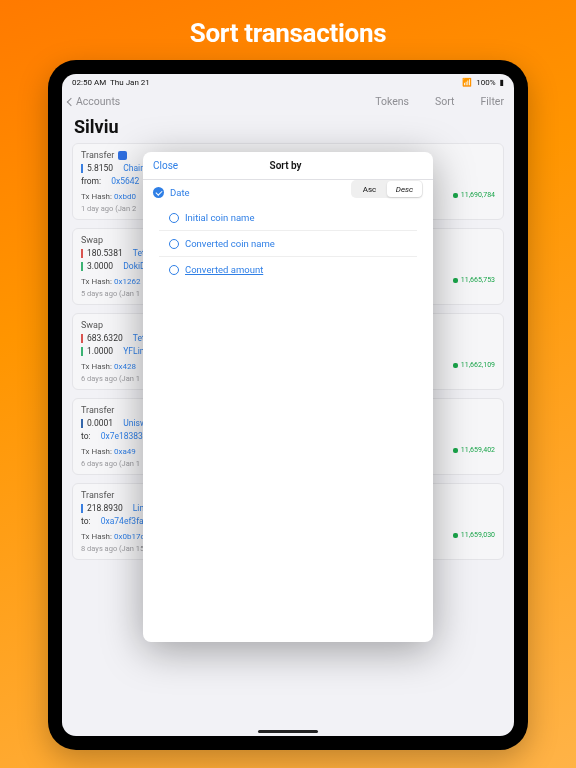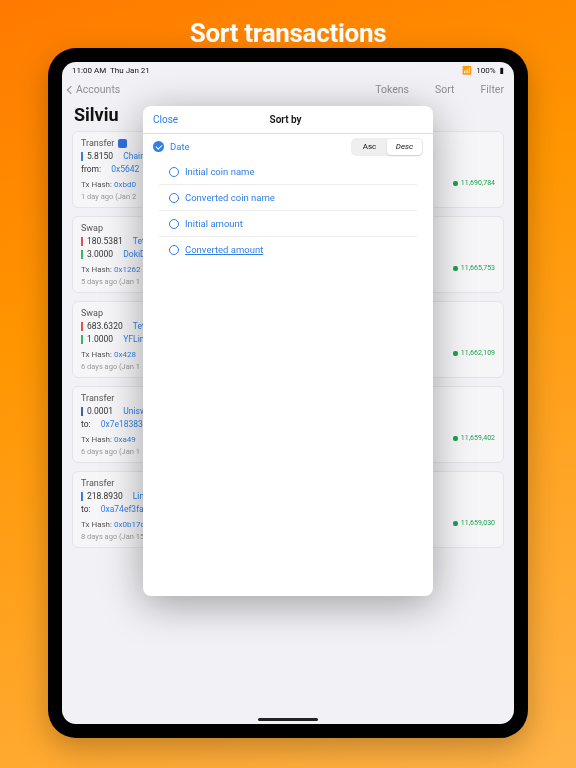--- a/index.html
+++ b/index.html
@@ -10,21 +10,21 @@
     height: 768px;
     overflow: hidden;
     display: flex;
     flex-direction: column;
     align-items: center;
   }
   .hero {
     color: #fff;
     font-size: 26px;
     font-weight: 700;
-    margin: 18px 0 0 0;
+    margin: 18px 0 12px 0;
     letter-spacing: -0.3px;
   }
   .ipad {
     width: 480px;
     height: 690px;
     background: #000;
     border-radius: 28px;
     padding: 14px;
     box-shadow: 0 10px 30px rgba(0,0,0,0.25);
     position: relative;
@@ -68,21 +68,21 @@
   .badge {
     position:absolute; right:8px; bottom:20px; font-size:7px;
     display:flex; align-items:center; gap:3px; color:#1aa54a;
   }
   .badge::before{content:''; width:5px; height:5px; background:#1aa54a; border-radius:2px;}
   .coin-chip{width:9px;height:9px;background:#2f6fe0;border-radius:2px;display:inline-block;}
   .home-ind{position:absolute;bottom:3px;left:50%;transform:translateX(-50%);width:60px;height:3px;background:#222;border-radius:2px;}
 
   
   .modal {
-    position:absolute; top:44px; left:50%; transform:translateX(-50%);
+    position:absolute; top:78px; left:50%; transform:translateX(-50%);
     width: 290px; height: 490px; background:#fff; border-radius:8px;
     box-shadow: 0 8px 40px rgba(0,0,0,0.35);
     overflow:hidden;
     display:flex; flex-direction:column;
   }
   .modal-head {
     display:flex; align-items:center; padding:8px 10px;
     border-bottom: 0.5px solid #e0e0e4; font-size:10px;
   }
   .modal-close{ color:#2f7fe6; }
@@ -101,34 +101,34 @@
   }
   .sort-item:last-child{border-bottom:none;text-decoration:underline;}
   .radio {
     width:10px; height:10px; border:1.3px solid #2f7fe6; border-radius:50%;
     display:flex; align-items:center; justify-content:center; flex-shrink:0;
   }
   .check-ic {
     width:11px;height:11px;border-radius:50%;background:#2f7fe6;display:flex;align-items:center;justify-content:center;flex-shrink:0;
   }
   .check-ic::after{content:'';width:3px;height:5px;border-right:1.3px solid #fff;border-bottom:1.3px solid #fff;transform:rotate(45deg) translate(-0.5px,-0.5px);}
-  .sort-row{display:flex;align-items:center;}
+  .sort-row{display:flex;}
   .sort-row .segmented{margin:0 10px 0 auto;}
 </style>
 </head>
 <body>
 
 <div class="hero">Sort transactions</div>
 
 <div class="ipad">
   <div class="screen">
 
     <div class="status-bar">
       <div>
-        <span>11:00 AM</span>&nbsp;&nbsp;<span>Thu Jan 21</span>
+        <span>02:50 AM</span>&nbsp;&nbsp;<span>Thu Jan 21</span>
       </div>
       <div class="status-right">
         <span>📶</span>
         <span>100%</span>
         <span>▮</span>
       </div>
     </div>
 
     <div class="nav-bar">
       <div class="nav-left">
@@ -225,24 +225,20 @@
         <div class="sort-item">
           <span class="radio"></span>
           <span>Initial coin name</span>
         </div>
         <div class="sort-item">
           <span class="radio"></span>
           <span>Converted coin name</span>
         </div>
         <div class="sort-item">
           <span class="radio"></span>
-          <span>Initial amount</span>
-        </div>
-        <div class="sort-item">
-          <span class="radio"></span>
           <span>Converted amount</span>
         </div>
       </div>
     </div>
 
     <div class="home-ind"></div>
   </div>
 </div>
 
 </body></html>

